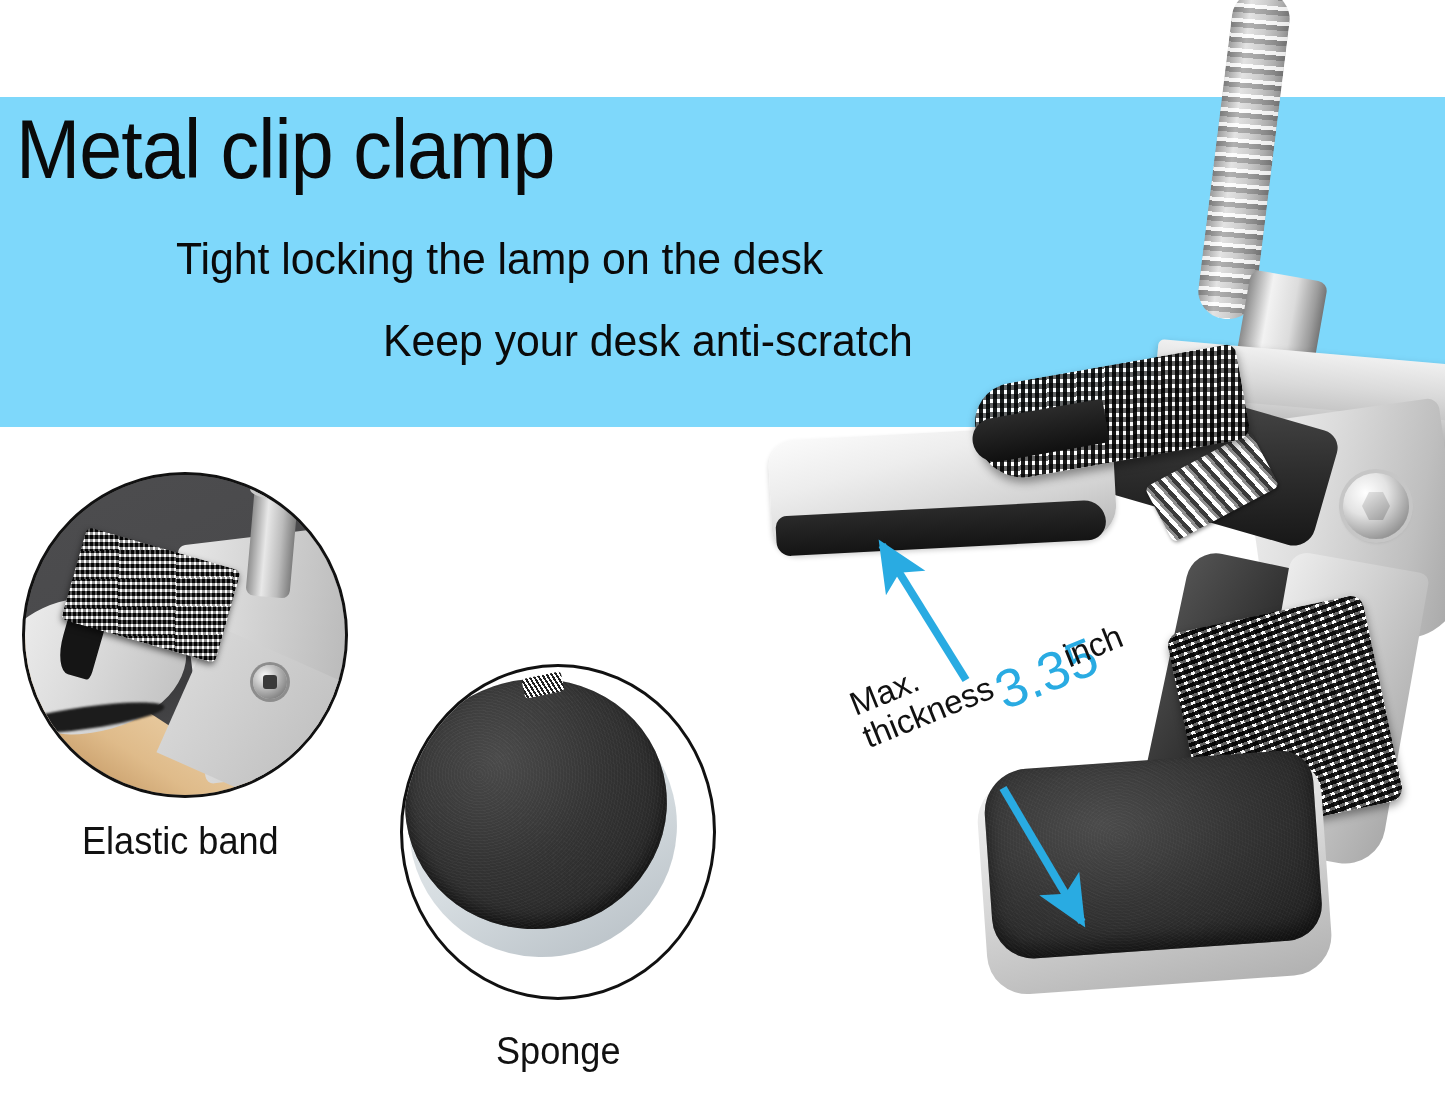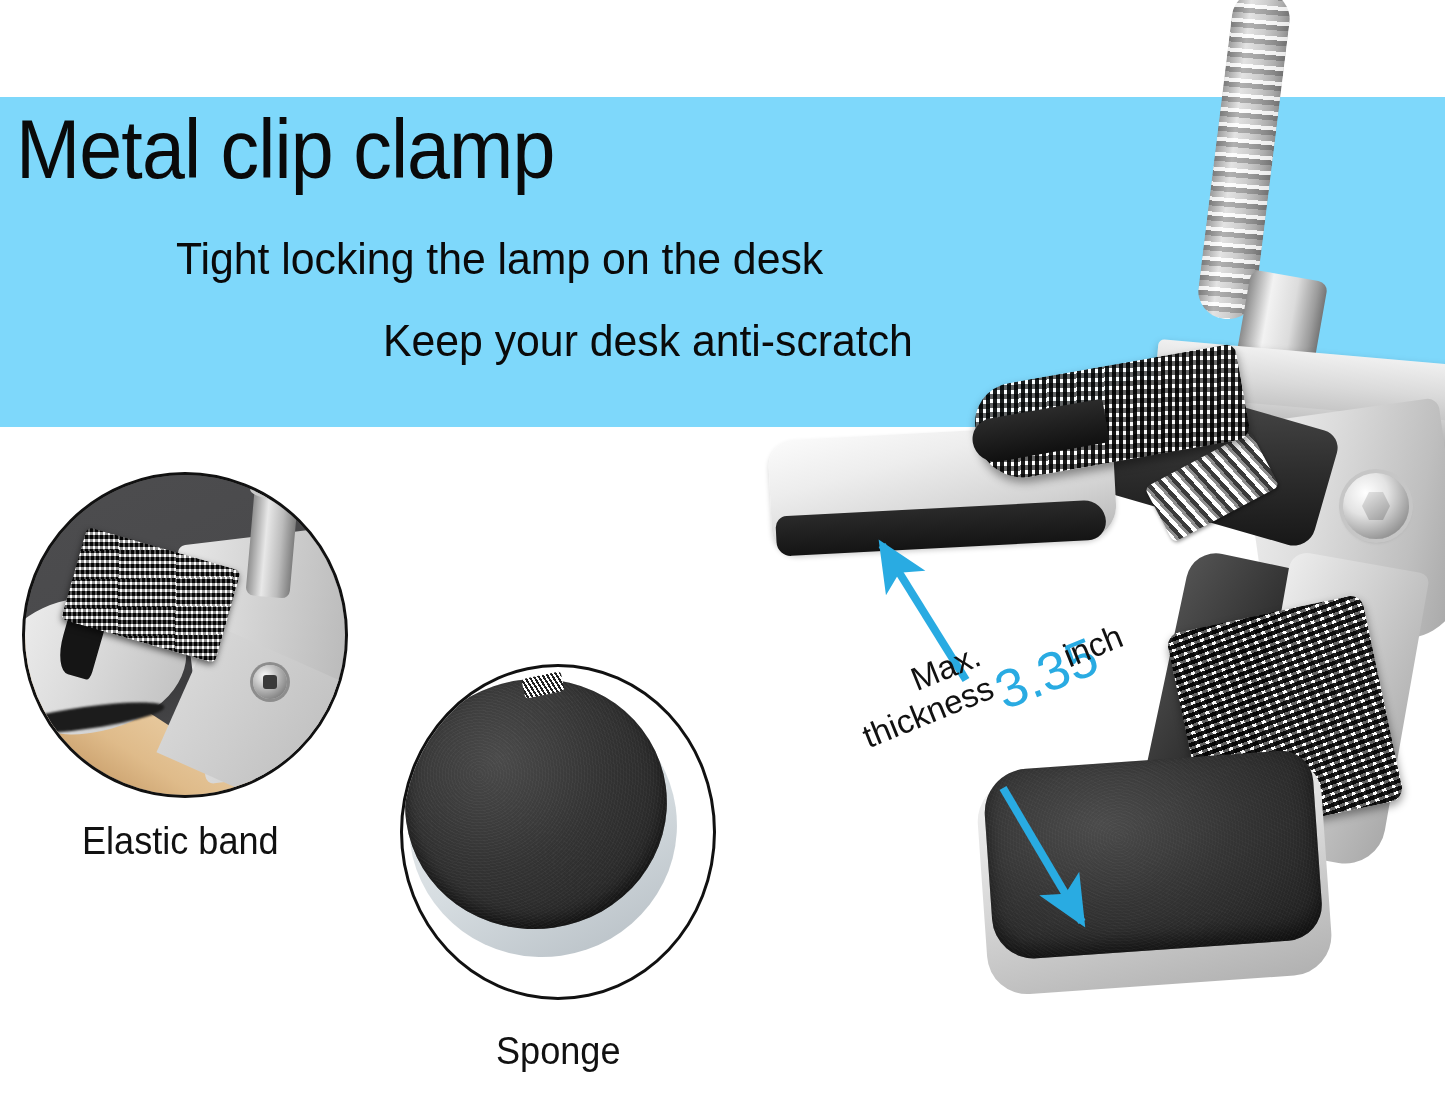--- a/index.html
+++ b/index.html
@@ -1,19 +1,19 @@
 <!DOCTYPE html>
 <html><head>
 <meta charset="utf-8">
 <style>
   html,body{margin:0;padding:0;background:#ffffff;}
   body{width:1445px;height:1112px;overflow:hidden;
        font-family:"Liberation Sans","DejaVu Sans",sans-serif;}
 
-  #page{position:relative;width:1445px;height:1112px;background:#ffffff;overflow:hidden;text-align:right;}
+  #page{position:relative;width:1445px;height:1112px;background:#ffffff;overflow:hidden;}
 
   
   #banner{position:absolute;left:0;top:97px;width:1445px;height:330px;background:#7ED8FB;}
 
   #headline{position:absolute;left:16px;top:108px;
             font-size:83px;line-height:1;font-weight:400;color:#0a0a0a;
             letter-spacing:-1px;transform:scaleX(.93);transform-origin:left center;
             white-space:nowrap;}
   #sub1{position:absolute;left:176px;top:236px;font-size:45px;line-height:1;color:#0a0a0a;
         transform:scaleX(.95);transform-origin:left center;white-space:nowrap;}

